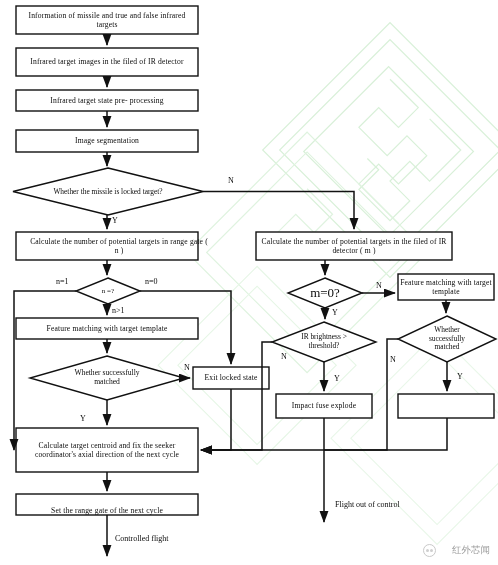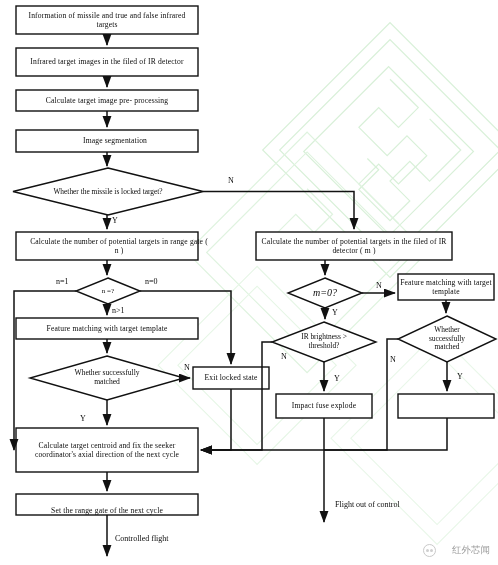--- a/index.html
+++ b/index.html
@@ -107,27 +107,27 @@
       <path d="M398,339 L387,339 L387,450 L201,450" marker-end="url(#ah)"></path>
       <path d="M324,418 L324,522" marker-end="url(#ah)"></path>
       <path d="M447,418 L447,450 L324,450"></path>
       <path d="M107,472 L107,491" marker-end="url(#ah)"></path>
       <path d="M107,515 L107,556" marker-end="url(#ah)"></path>
     </g>
   </svg>
 
   <div class="lbl" style="left:18px;top:7px;width:178px;height:26px;">Information of missile and true and false infrared targets</div>
   <div class="lbl" style="left:18px;top:49px;width:178px;height:26px;">Infrared target images in the filed of IR detector</div>
-  <div class="lbl" style="left:18px;top:91px;width:178px;height:19px;">Calculate target  image pre- processing</div>
-  <div class="lbl" style="left:18px;top:131px;width:178px;height:20px;padding-left:8px;">Image segmentation</div>
+  <div class="lbl" style="left:18px;top:91px;width:178px;height:19px;">Infrared target  state pre- processing</div>
+  <div class="lbl" style="left:18px;top:131px;width:178px;height:20px;">Image segmentation</div>
   <div class="dlbl" style="left:43px;top:178px;width:130px;height:28px;">Whether the missile is locked target?</div>
   <div class="lbl" style="left:18px;top:233px;width:178px;height:26px;padding-left:12px;">Calculate the number of potential targets in range gate ( n )</div>
   <div class="lbl" style="left:258px;top:233px;width:192px;height:26px;">Calculate the number of potential targets in the filed of IR detector ( m )</div>
   <div class="dlbl" style="left:88px;top:284px;width:40px;height:14px;font-size:7px;">n =?</div>
-  <div class="dlbl" style="left:303px;top:286px;width:44px;height:14px;font-size:10px;font-style:italic;">m=0?</div>
+  <div class="dlbl" style="left:303px;top:286px;width:44px;height:14px;font-size:13px;">m=0?</div>
   <div class="lbl" style="left:400px;top:275px;width:92px;height:24px;">Feature matching with target template</div>
   <div class="lbl" style="left:18px;top:319px;width:178px;height:19px;">Feature matching with target template</div>
   <div class="dlbl" style="left:288px;top:330px;width:72px;height:24px;">IR  brightness &gt; threshold?</div>
   <div class="dlbl" style="left:417px;top:324px;width:60px;height:30px;">Whether successfully matched</div>
   <div class="dlbl" style="left:62px;top:367px;width:90px;height:22px;font-size:7.6px;">Whether successfully matched</div>
   <div class="lbl" style="left:194px;top:368px;width:74px;height:20px;">Exit locked state</div>
   <div class="lbl" style="left:277px;top:395px;width:94px;height:22px;">Impact fuse explode</div>
   <div class="lbl" style="left:18px;top:429px;width:178px;height:42px;">Calculate target centroid and fix the seeker coordinator's axial direction of the next cycle</div>
   <div class="lbl" style="left:18px;top:495px;width:178px;height:31px;">Set the range gate of the next cycle</div>
 

